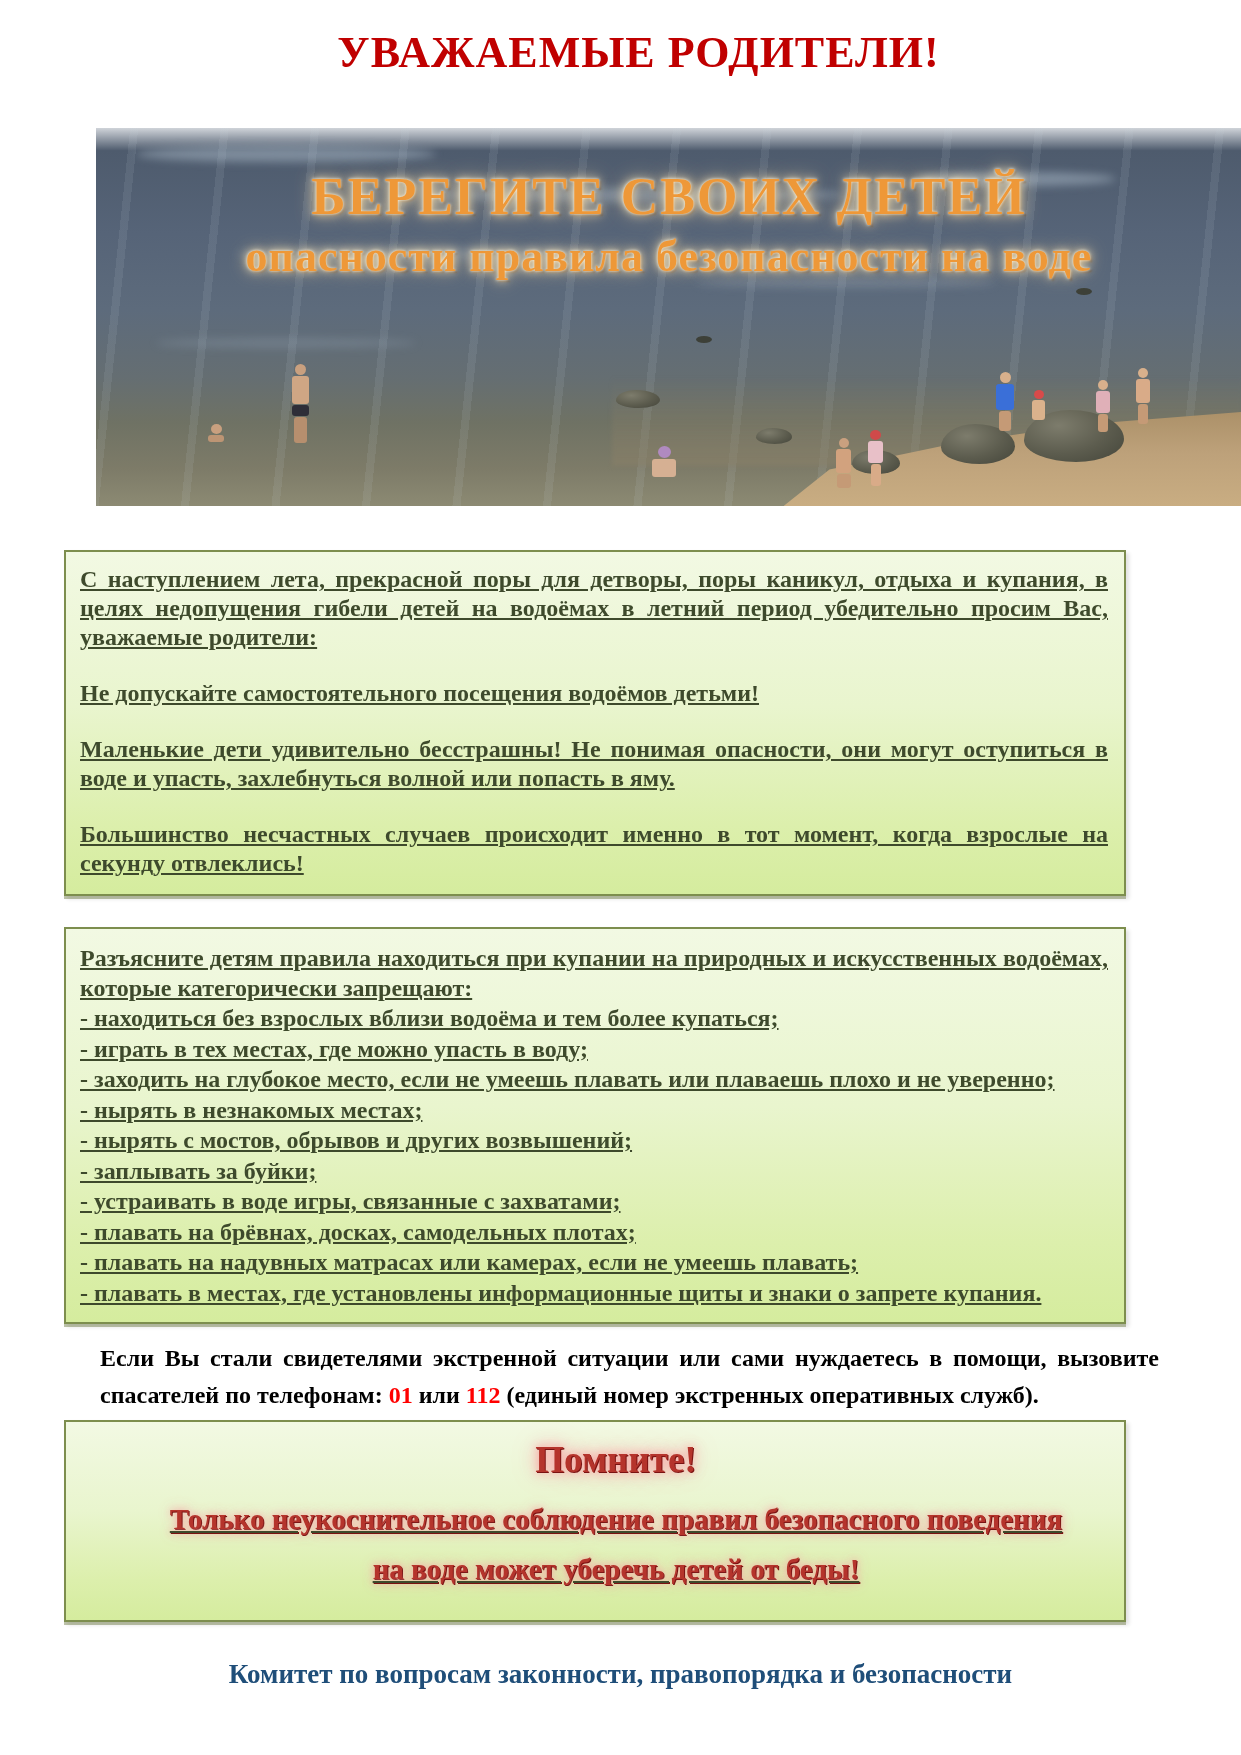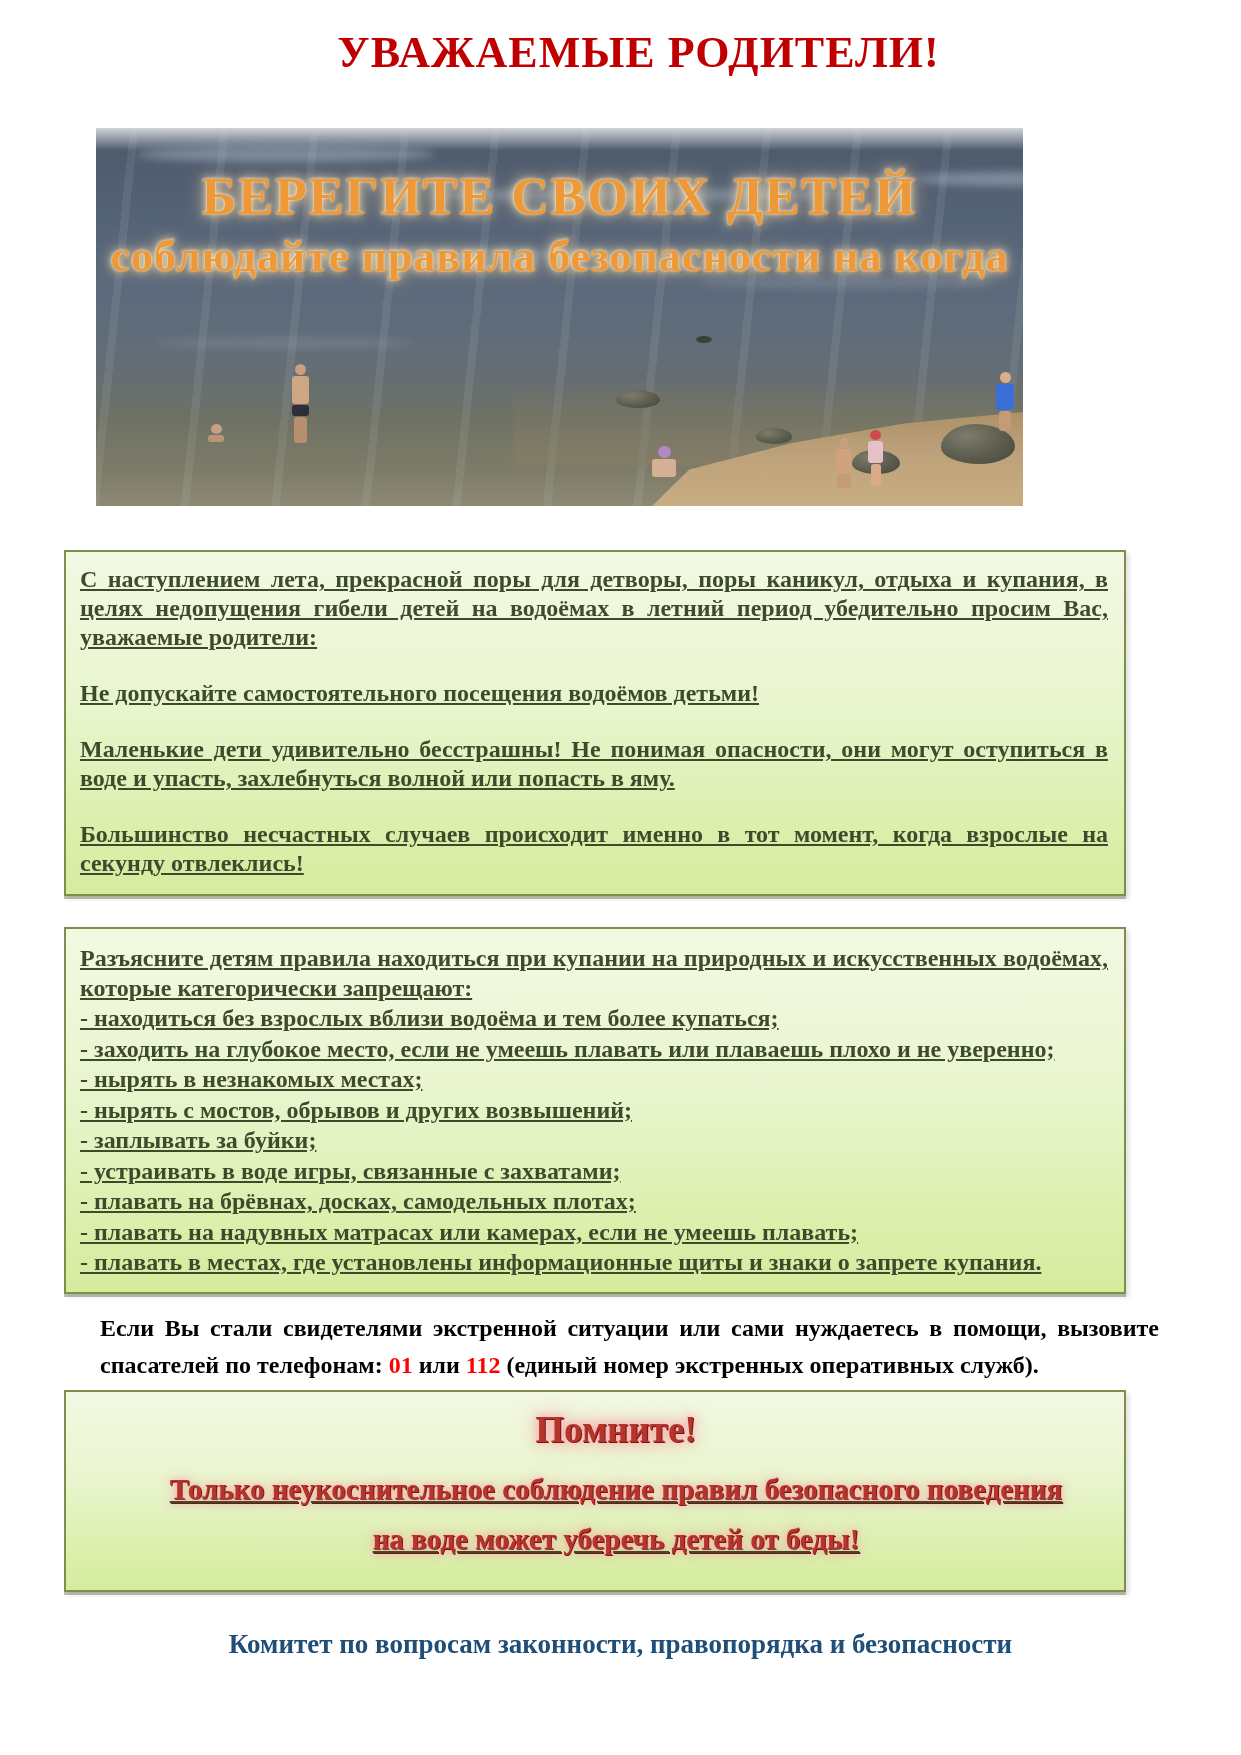--- a/index.html
+++ b/index.html
@@ -8,21 +8,21 @@
     position:relative; width:1241px; height:1755px; background:#ffffff;
     font-family:"Liberation Serif","DejaVu Serif",serif; font-weight:bold; overflow:hidden;
   }
   
   .doc-title {
     margin-top:26px; text-align:center; font-size:44px; line-height:54px;
     color:#C00000; letter-spacing:1px;padding-left:36px;
   }
   
   .photo {
-    position:relative; margin:48px 12px 0 96px; width:927px; height:378px; overflow:hidden;
+    position:relative; margin:48px 12px 0 96px; width:1146px; height:378px; overflow:hidden;
     background:linear-gradient(180deg,#475466 0%,#52617546 0%,#4e5b6d 6%,#566478 28%,#5d6b7c 48%,#656e72 66%,#6f7264 78%,#7d7b68 90%,#8c8a73 100%);
   }
   .streak { position:absolute; border-radius:50%; filter:blur(4px); }
   .s1 { left:40px;  top:18px;  width:300px; height:16px; background:rgba(185,200,212,.45); }
   .s2 { left:330px; top:60px;  width:420px; height:14px; background:rgba(175,190,205,.40); }
   .s3 { left:820px; top:44px;  width:200px; height:14px; background:rgba(185,200,212,.45); }
   .s4 { left:140px; top:120px; width:380px; height:12px; background:rgba(170,185,200,.30); }
   .s5 { left:600px; top:150px; width:300px; height:10px; background:rgba(170,185,200,.25); }
   .s6 { left:60px;  top:210px; width:260px; height:10px; background:rgba(160,175,190,.25); }
   .ripples {
@@ -163,35 +163,36 @@
       <div class="f-body" style="width:10px;height:18px;background:#c59a76;"></div>
     </div>
     <div class="fig" style="left:1040px; top:240px;">
       <div class="f-head" style="width:10px;height:10px;background:#d8b08c;"></div>
       <div class="f-body" style="width:14px;height:24px;background:#d9ab88;"></div>
       <div class="f-body" style="width:10px;height:20px;background:#c59a76;"></div>
     </div>
 
     <div class="banner-text">
       <div class="banner-line1">БЕРЕГИТЕ СВОИХ ДЕТЕЙ</div>
-      <div class="banner-line2">соблюдайте правила безопасности на когда</div>
+      <div class="banner-line2">опасности правила безопасности на воде</div>
     </div>
   </div>
 
   <div class="green-box box-intro">
     <p>С наступлением лета, прекрасной поры для детворы, поры каникул, отдыха и купания, в целях недопущения гибели детей на водоёмах в летний период убедительно просим Вас, уважаемые родители:</p>
     <p>Не допускайте самостоятельного посещения водоёмов детьми!</p>
     <p>Маленькие дети удивительно бесстрашны! Не понимая опасности, они могут оступиться в воде и упасть, захлебнуться волной или попасть в яму.</p>
     <p>Большинство несчастных случаев происходит именно в тот момент, когда взрослые на секунду отвлеклись!</p>
   </div>
 
   <div class="green-box box-rules">
     <div class="rules-intro">Разъясните детям правила находиться при купании на природных и искусственных водоёмах, которые категорически запрещают:</div>
     <div>
         <div class="rule-item">- находиться без взрослых вблизи водоёма и тем более купаться;</div>
+        <div class="rule-item">- играть в тех местах, где можно упасть в воду;</div>
         <div class="rule-item">- заходить на глубокое место, если не умеешь плавать или плаваешь плохо и не уверенно;</div>
         <div class="rule-item">- нырять в незнакомых местах;</div>
         <div class="rule-item">- нырять с мостов, обрывов и других возвышений;</div>
         <div class="rule-item">- заплывать за буйки;</div>
         <div class="rule-item">- устраивать в воде игры, связанные с захватами;</div>
         <div class="rule-item">- плавать на брёвнах, досках, самодельных плотах;</div>
         <div class="rule-item">- плавать на надувных матрасах или камерах, если не умеешь плавать;</div>
         <div class="rule-item">- плавать в местах, где установлены информационные щиты и знаки о запрете купания.</div>
       </div>
   </div>

